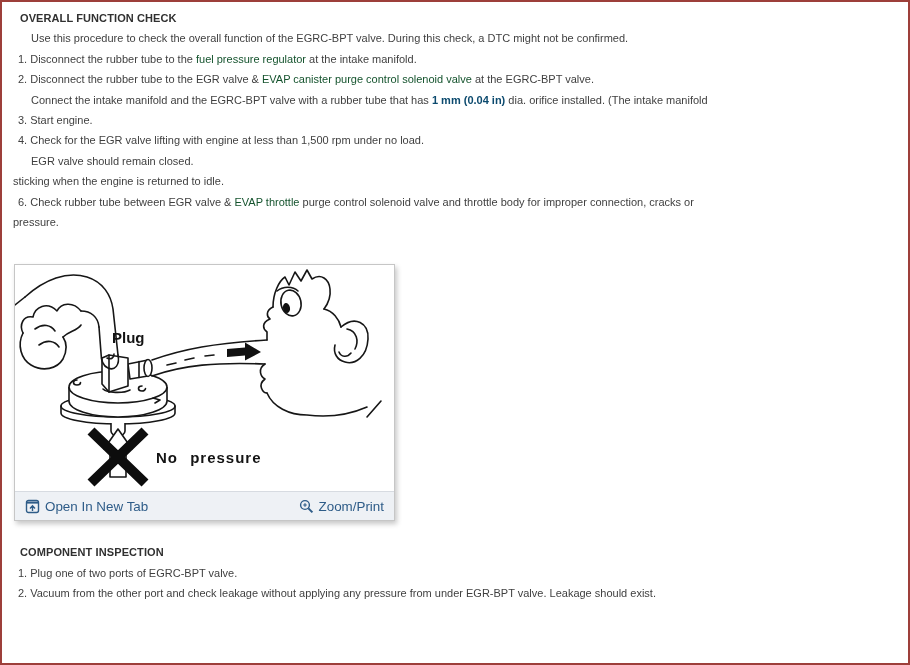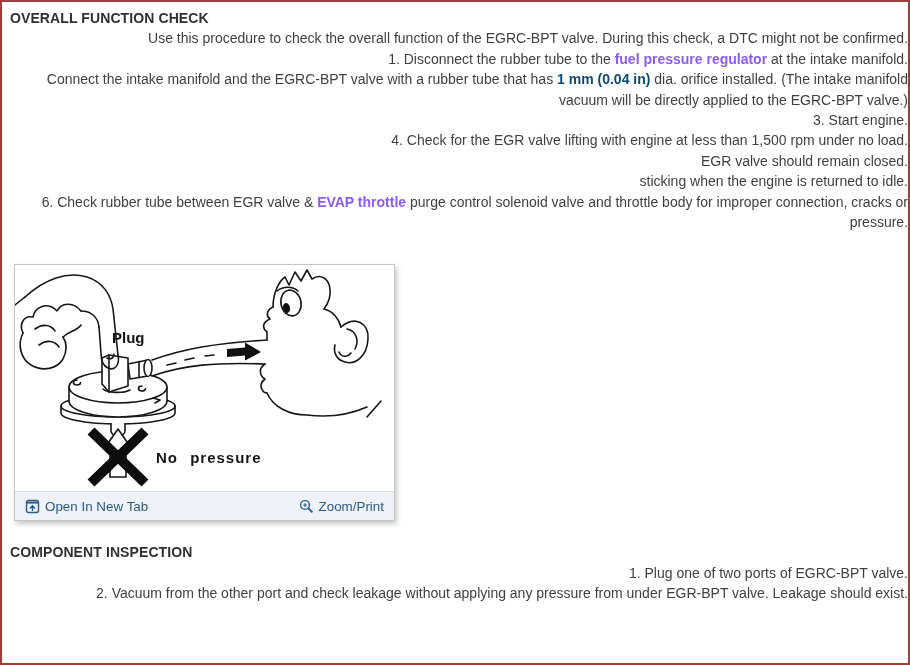--- a/index.html
+++ b/index.html
@@ -1,33 +1,33 @@
 <!DOCTYPE html>
 <html><head>
 <meta charset="utf-8">
 <style>
   html,body{margin:0;padding:0;background:#ffffff;}
   body{font-family:"Liberation Sans",sans-serif;}
   .page{
     position:relative;width:910px;height:665px;box-sizing:border-box;
     border:2px solid #9d3f3a;background:#fff;overflow:hidden;
   }
-  .text-block{margin-left:1px;margin-top:6px;font-size:14px;color:#3f3f3f;}
+  .text-block{margin-left:11px;margin-top:6px;font-size:11px;color:#3f3f3f;}
   .text-block.second{margin-top:21px;}
   .sec-heading{
     font-weight:bold;color:#303030;padding-left:7px;
     height:20.4px;line-height:20.4px;white-space:nowrap;letter-spacing:.1px;
   }
-  .line{height:20.4px;line-height:20.4px;white-space:nowrap;text-align:right;}
+  .line{height:20.4px;line-height:20.4px;white-space:nowrap;}
   .line.num{padding-left:5px;}
   .line.para{padding-left:18px;}
   .line.wrap{padding-left:0;}
   .seg-normal{color:#3f3f3f;}
   .seg-bold{font-weight:bold;color:#0c4a6e;}
-  a.seg-link{color:#8b5cf6;text-decoration:none;cursor:pointer;font-weight:bold;}
+  a.seg-link{color:#14532d;text-decoration:none;cursor:pointer;}
   
   .figure-card{
     margin:32px 0 0 12px;width:381px;box-sizing:border-box;
     border:1px solid #c6c6c6;background:#fca5a5;
     box-shadow:2px 3px 5px rgba(0,0,0,.22);
   }
   .figure-image{height:226px;background:#fff;}
   .figure-footer{
     height:29px;background:#eef1f5;border-top:1px solid #d7dbe1;
     display:flex;align-items:center;justify-content:space-between;
@@ -44,22 +44,22 @@
 </style>
 </head>
 <body>
 
 <div class="page">
 
   <div class="text-block">
       <div class="sec-heading">OVERALL FUNCTION CHECK</div>
       <div class="line para"><span class="seg-normal">Use this procedure to check the overall function of the EGRC-BPT valve. During this check, a DTC might not be confirmed.</span></div>
       <div class="line num"><span class="seg-normal">1. Disconnect the rubber tube to the </span><a class="seg-link">fuel pressure regulator</a><span class="seg-normal"> at the intake manifold.</span></div>
+      <div class="line num"><span class="seg-normal">2. Disconnect the rubber tube to the EGR valve &amp; </span><a class="seg-link">EVAP canister purge control solenoid valve</a><span class="seg-normal"> at the EGRC-BPT valve.</span></div>
       <div class="line para"><span class="seg-normal">Connect the intake manifold and the EGRC-BPT valve with a rubber tube that has </span><span class="seg-bold">1 mm (0.04 in)</span><span class="seg-normal"> dia. orifice installed. (The intake manifold</span></div>
-      <div class="line wrap"><span class="seg-normal">vacuum will be directly applied to the EGRC-BPT valve.)</span></div>
       <div class="line num"><span class="seg-normal">3. Start engine.</span></div>
       <div class="line num"><span class="seg-normal">4. Check for the EGR valve lifting with engine at less than 1,500 rpm under no load.</span></div>
       <div class="line para"><span class="seg-normal">EGR valve should remain closed.</span></div>
       <div class="line wrap"><span class="seg-normal">sticking when the engine is returned to idle.</span></div>
       <div class="line num"><span class="seg-normal">6. Check rubber tube between EGR valve &amp; </span><a class="seg-link">EVAP throttle</a><span class="seg-normal"> purge control solenoid valve and throttle body for improper connection, cracks or</span></div>
       <div class="line wrap"><span class="seg-normal">pressure.</span></div>
     </div>
 
   <div class="figure-card">
     <div class="figure-image">

